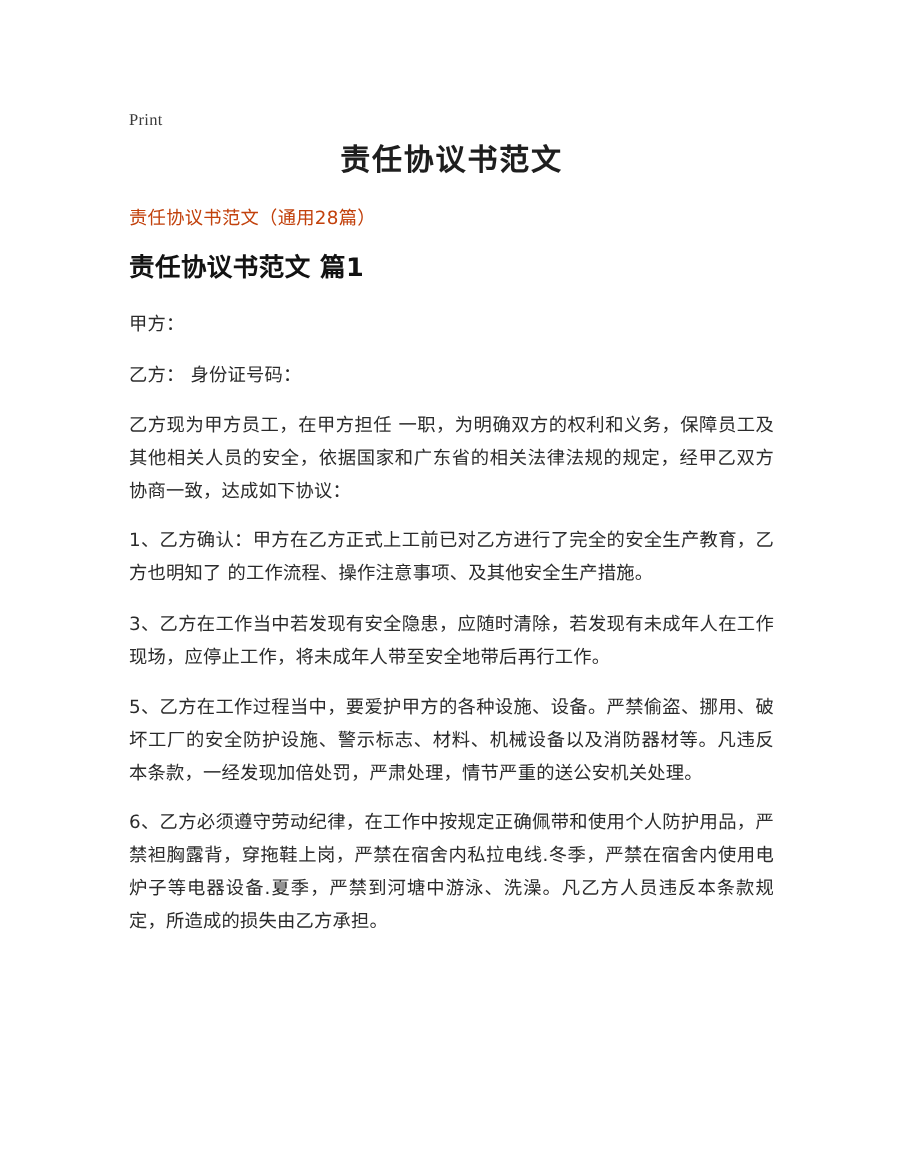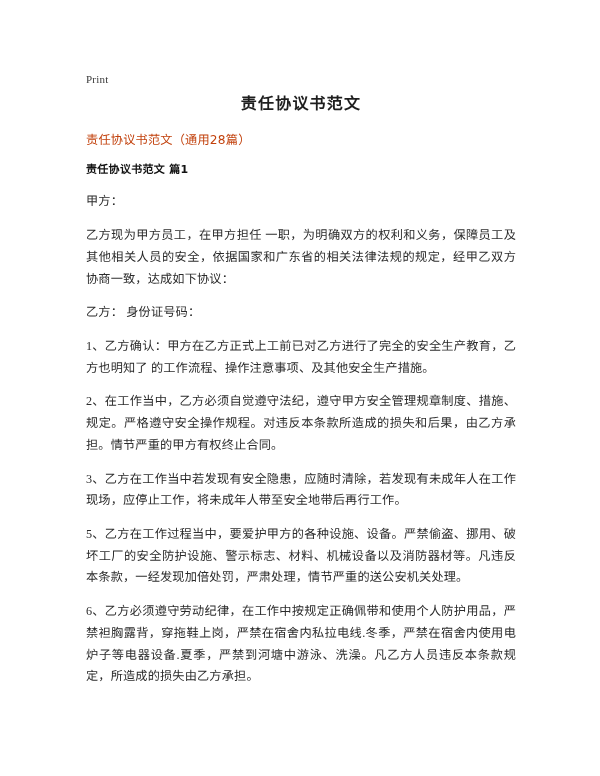--- a/index.html
+++ b/index.html
@@ -46,54 +46,53 @@
   .doc {
     position: absolute;
     top: 93px;
     left: 86px;
     width: 430px;
   }
 
   .doc-title {
     margin: 0 0 16px 0;
     text-align: center;
-    font-size: 16px;
+    font-size: 20px;
     font-weight: bold;
     letter-spacing: 1.2px;
     color: #1e1e1e;
     line-height: 1.35;
   }
 
   .subtitle {
     margin: 0 0 13px 0;
     font-size: 12.2px;
     line-height: 1.5;
     color: #c2410c;
     letter-spacing: 0.2px;
   }
 
   .section-heading {
     margin: 0 0 13px 0;
-    font-size: 11px;
+    font-size: 17px;
     font-weight: bold;
     color: #121212;
     line-height: 1.5;
     letter-spacing: 0.3px;
   }
 
   .para {
     margin: 0 0 12px 0;
     font-size: 12.2px;
     line-height: 1.78;
     color: #2b2b2b;
     text-align: justify;
     text-justify: inter-ideograph;
     letter-spacing: 0.15px;
     word-break: break-all;
-    font-family: Liberation Serif, serif;
   }
 
   .para.short {
     margin-bottom: 12px;
   }
 
   .para:last-child {
     margin-bottom: 0;
   }
 </style>
@@ -109,27 +108,26 @@
   <div class="doc">
 
     <h1 class="doc-title">责任协议书范文</h1>
 
     <p class="subtitle">责任协议书范文（通用28篇）</p>
 
     <p class="section-heading">责任协议书范文 篇1</p>
 
     <p class="para short">甲方：</p>
 
+    <p class="para short">乙方： 身份证号码：</p>
+
     <p class="para">乙方现为甲方员工，在甲方担任 一职，为明确双方的权利和义务，保障员工及其他相关人员的安全，依据国家和广东省的相关法律法规的规定，经甲乙双方协商一致，达成如下协议：</p>
-
-    <p class="para short">乙方： 身份证号码：</p>
 
     <p class="para">1、乙方确认：甲方在乙方正式上工前已对乙方进行了完全的安全生产教育，乙方也明知了 的工作流程、操作注意事项、及其他安全生产措施。</p>
 
-    <p class="para">2、在工作当中，乙方必须自觉遵守法纪，遵守甲方安全管理规章制度、措施、规定。严格遵守安全操作规程。对违反本条款所造成的损失和后果，由乙方承担。情节严重的甲方有权终止合同。</p>
 
     <p class="para">3、乙方在工作当中若发现有安全隐患，应随时清除，若发现有未成年人在工作现场，应停止工作，将未成年人带至安全地带后再行工作。</p>
 
 
     <p class="para">5、乙方在工作过程当中，要爱护甲方的各种设施、设备。严禁偷盗、挪用、破坏工厂的安全防护设施、警示标志、材料、机械设备以及消防器材等。凡违反本条款，一经发现加倍处罚，严肃处理，情节严重的送公安机关处理。</p>
 
     <p class="para">6、乙方必须遵守劳动纪律，在工作中按规定正确佩带和使用个人防护用品，严禁袒胸露背，穿拖鞋上岗，严禁在宿舍内私拉电线.冬季，严禁在宿舍内使用电炉子等电器设备.夏季，严禁到河塘中游泳、洗澡。凡乙方人员违反本条款规定，所造成的损失由乙方承担。</p>
 
   </div>
 </div>

